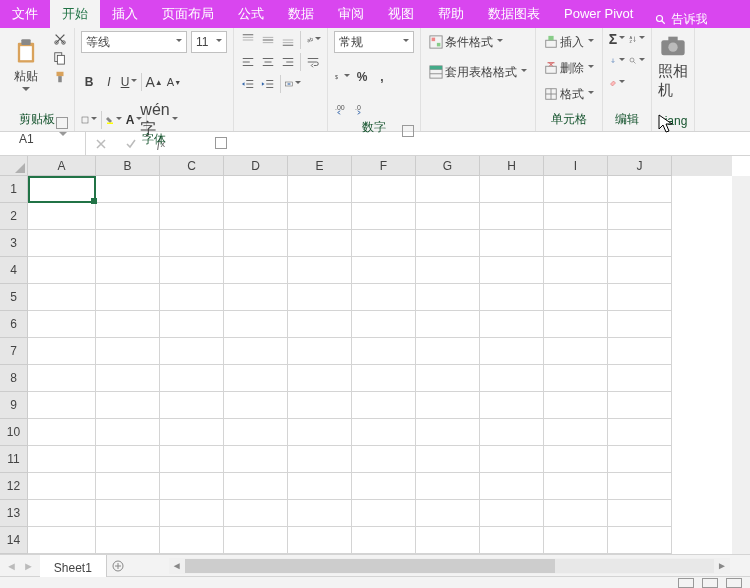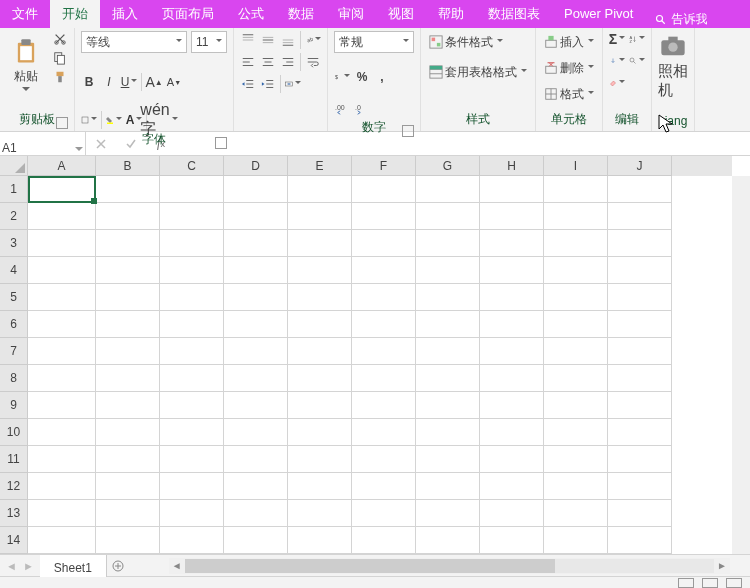--- a/index.html
+++ b/index.html
@@ -31,21 +31,21 @@
   
   .combo { height: 22px; border: 1px solid #c0c0c0; background: #fff; display: flex; align-items: center; padding: 0 4px; font-size: 12px; }
   .combo.font { width: 106px; }
   .combo.size { width: 36px; }
   .combo.fmt { width: 80px; }
   
   .btn-line { display: flex; align-items: center; gap: 2px; height: 22px; font-size: 12px; cursor: pointer; padding: 0 2px; }
   .btn-line svg { width: 14px; height: 14px; }
   
   .namebox-bar { display: flex; align-items: center; height: 24px; border-bottom: 1px solid #d4d4d4; background: #fff; }
-  .namebox { width: 86px; height: 100%; border-right: 1px solid #d4d4d4; display: flex; align-items: flex-end; padding: 0 2px; font-size: 12px; gap: 25px; }
+  .namebox { width: 86px; height: 100%; border-right: 1px solid #d4d4d4; display: flex; align-items: flex-start; padding: 0 19px; font-size: 12px; gap: 25px; }
   .namebox .dd2 { margin-left: auto; border: 4px solid transparent; border-top-color: #999; }
   .fx-area { display: flex; align-items: center; height: 100%; }
   .fx-btn { width: 30px; height: 100%; display: flex; align-items: center; justify-content: center; cursor: pointer; }
   .fx-btn svg { width: 12px; height: 12px; fill: #999; }
   .formula-input { flex: 1; height: 100%; border: none; outline: none; padding: 0 6px; font-size: 12px; }
   
   .sheet { position: relative; height: 398px; overflow: hidden; }
   .selectall { position: absolute; left: 0; top: 0; width: 28px; height: 20px; background: #e6e6e6; border-right: 1px solid #ccc; border-bottom: 1px solid #ccc; }
   .selectall::after { content: ""; position: absolute; right: 2px; bottom: 2px; border: 5px solid transparent; border-right-color: #b0b0b0; border-bottom-color: #b0b0b0; }
   .col-headers { position: absolute; left: 28px; top: 0; right: 18px; height: 20px; display: flex; background: #e6e6e6; }
@@ -345,21 +345,20 @@
               <rect x="1" y="1" width="14" height="14" fill="none" stroke="#888"></rect>
               <line x1="1" y1="5" x2="15" y2="5" stroke="#888"></line>
               <line x1="1" y1="10" x2="15" y2="10" stroke="#888"></line>
               <rect x="1" y="1" width="14" height="4" fill="#4a8"></rect>
             </svg>
             <span>套用表格格式</span>
             <span class="dd"></span>
           </div>
       </div>
     </div>
-    <div class="group-label"><span>样式</span></div>
   </div>
 
   <div class="group">
     <div class="group-body">
       <div class="col" style="gap:4px">
         <div class="btn-line">
             <svg viewBox="0 0 16 16">
               <rect x="2" y="6" width="12" height="8" fill="none" stroke="#888"></rect>
               <rect x="5" y="1" width="6" height="5" fill="#8c8"></rect>
             </svg>

